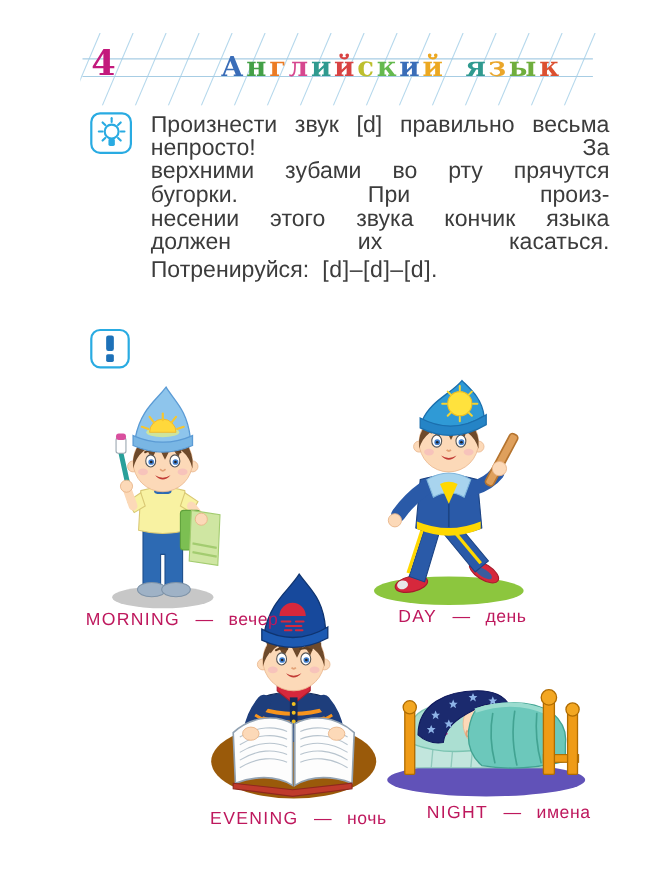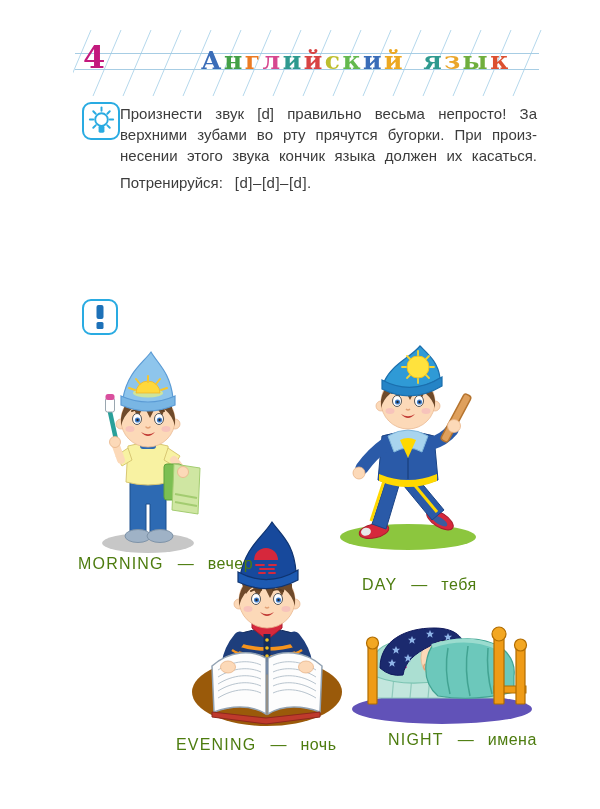--- a/index.html
+++ b/index.html
@@ -13,29 +13,29 @@
                font-weight:bold;font-size:32px;color:#c3197d;}
   .title-row{position:absolute;left:128px;top:16px;display:flex;align-items:baseline;
              font-family:"DejaVu Serif",serif;font-weight:bold;font-size:25px;letter-spacing:2.5px;}
   .title-word{display:inline-flex;}
   .title-gap{width:18px;}
 
   
   .icon-box{position:absolute;width:38px;height:38px;border:2.5px solid #29abe2;
             border-radius:9px;background:#fff;box-sizing:border-box;
             display:flex;align-items:center;justify-content:center;}
-  .txt{position:absolute;left:120px;width:417px;font-size:15px;line-height:21.2px;}
+  .txt{position:absolute;left:137px;width:417px;font-size:21px;line-height:21.2px;}
   .para{white-space:pre-line;text-align:justify;text-align-last:justify;text-justify:inter-word;
         word-spacing:2px;margin:0;}
   .practice{margin:5px 0 0 0;text-align:left;}
   .practice .plabel{margin-right:12px;}
   .practice .pval{font-weight:normal;letter-spacing:0.5px;}
 
   
-  .vocab-label{position:absolute;display:flex;align-items:baseline;font-size:16px;color:#4d7c0f;}
+  .vocab-label{position:absolute;display:flex;align-items:baseline;font-size:16px;color:#be185d;}
   .vocab-label .en{letter-spacing:1.2px;}
   .vocab-label .dash{margin:0 14px;}
   .vocab-label .ru{letter-spacing:0.5px;}
 
   .illus{position:absolute;}
 </style>
 </head>
 <body>
 
 <div class="page">
@@ -345,26 +345,26 @@
       <rect x="22" y="58" width="9" height="58" rx="1" fill="#ef9b16" stroke="#b06c00" stroke-width="1.2"></rect>
       <circle cx="26.5" cy="55" r="6" fill="#f3a722" stroke="#b06c00" stroke-width="1.2"></circle>
     </g>
   </svg>
 
   <div class="vocab-label" style="left:78px;top:555px;">
     <span class="en">MORNING</span>
     <span class="dash">—</span>
     <span class="ru">вечер</span>
   </div>
-  <div class="vocab-label" style="left:362px;top:576px;">
+  <div class="vocab-label" style="left:362px;top:552px;">
     <span class="en">DAY</span>
     <span class="dash">—</span>
-    <span class="ru">тебя</span>
-  </div>
-  <div class="vocab-label" style="left:176px;top:736px;">
+    <span class="ru">день</span>
+  </div>
+  <div class="vocab-label" style="left:191px;top:736px;">
     <span class="en">EVENING</span>
     <span class="dash">—</span>
     <span class="ru">ночь</span>
   </div>
   <div class="vocab-label" style="left:388px;top:731px;justify-content:center;">
     <span class="en">NIGHT</span>
     <span class="dash">—</span>
     <span class="ru">имена</span>
   </div>
 

